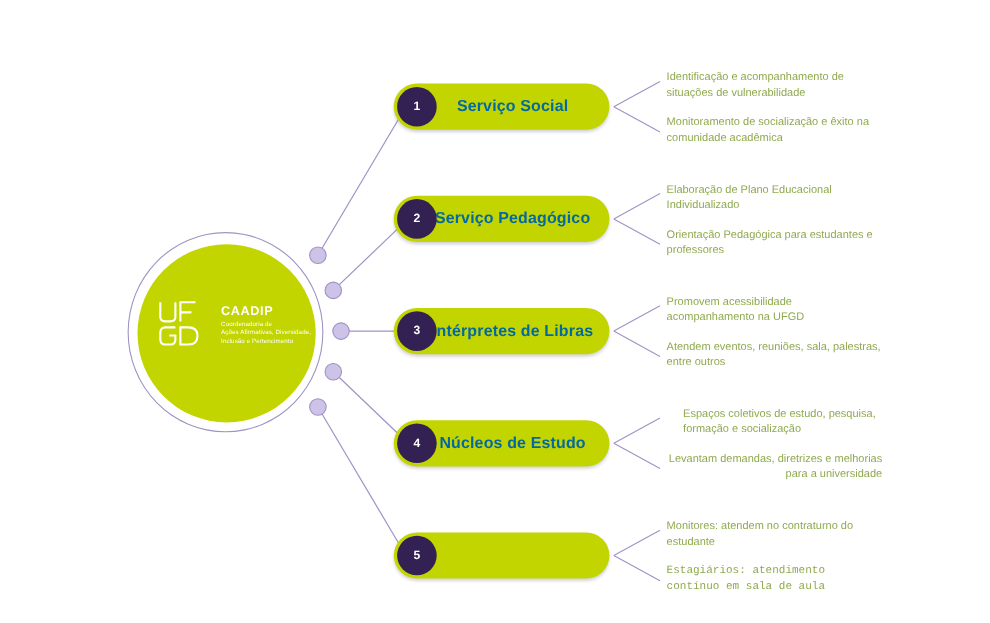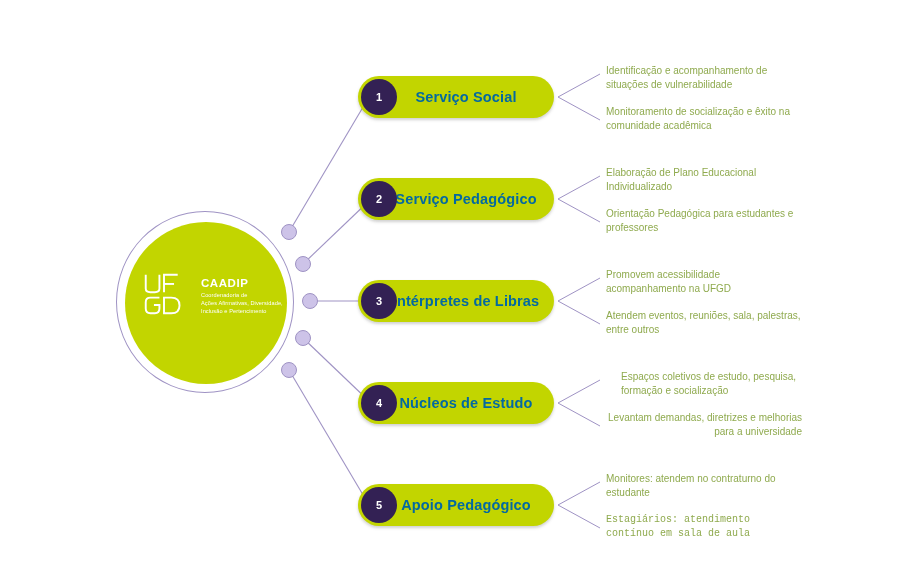--- a/index.html
+++ b/index.html
@@ -246,18 +246,17 @@
 
   <div class="pill" style="top:382px;">
     <div class="pill-badge">4</div>
     <div class="pill-label">Núcleos de Estudo</div>
   </div>
   <div class="note note-1" style="top:370px;margin-left:15px;">Espaços coletivos de estudo, pesquisa, formação e socialização</div>
   <div class="note note-2" style="top:411px;text-align:right;">Levantam demandas, diretrizes e melhorias para a universidade</div>
 
   <div class="pill" style="top:484px;">
     <div class="pill-badge">5</div>
-    <div class="pill-label">Apoio Pedagógico</div>
   </div>
   <div class="note note-1" style="top:472px;">Monitores: atendem no contraturno do estudante</div>
   <div class="note note-2" style="top:513px;font-family:Liberation Mono, monospace;">Estagiários: atendimento contínuo em sala de aula</div>
 
 </div>
 
 </body></html>

